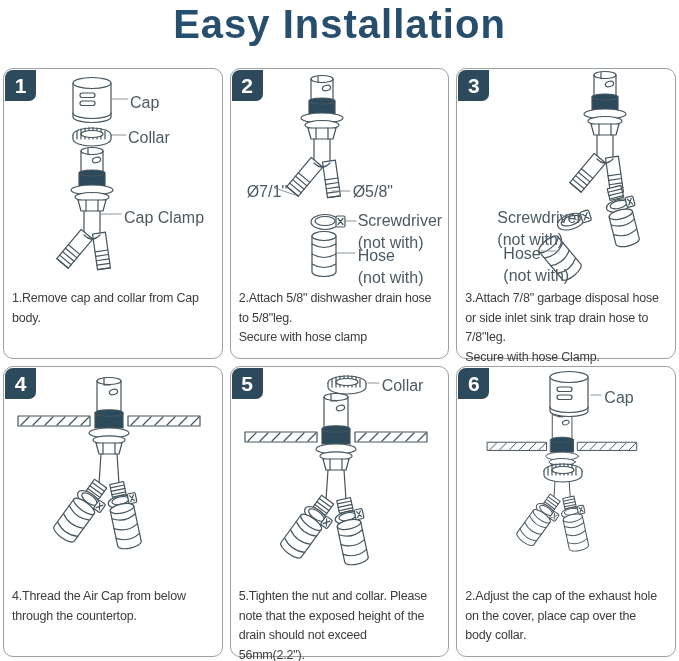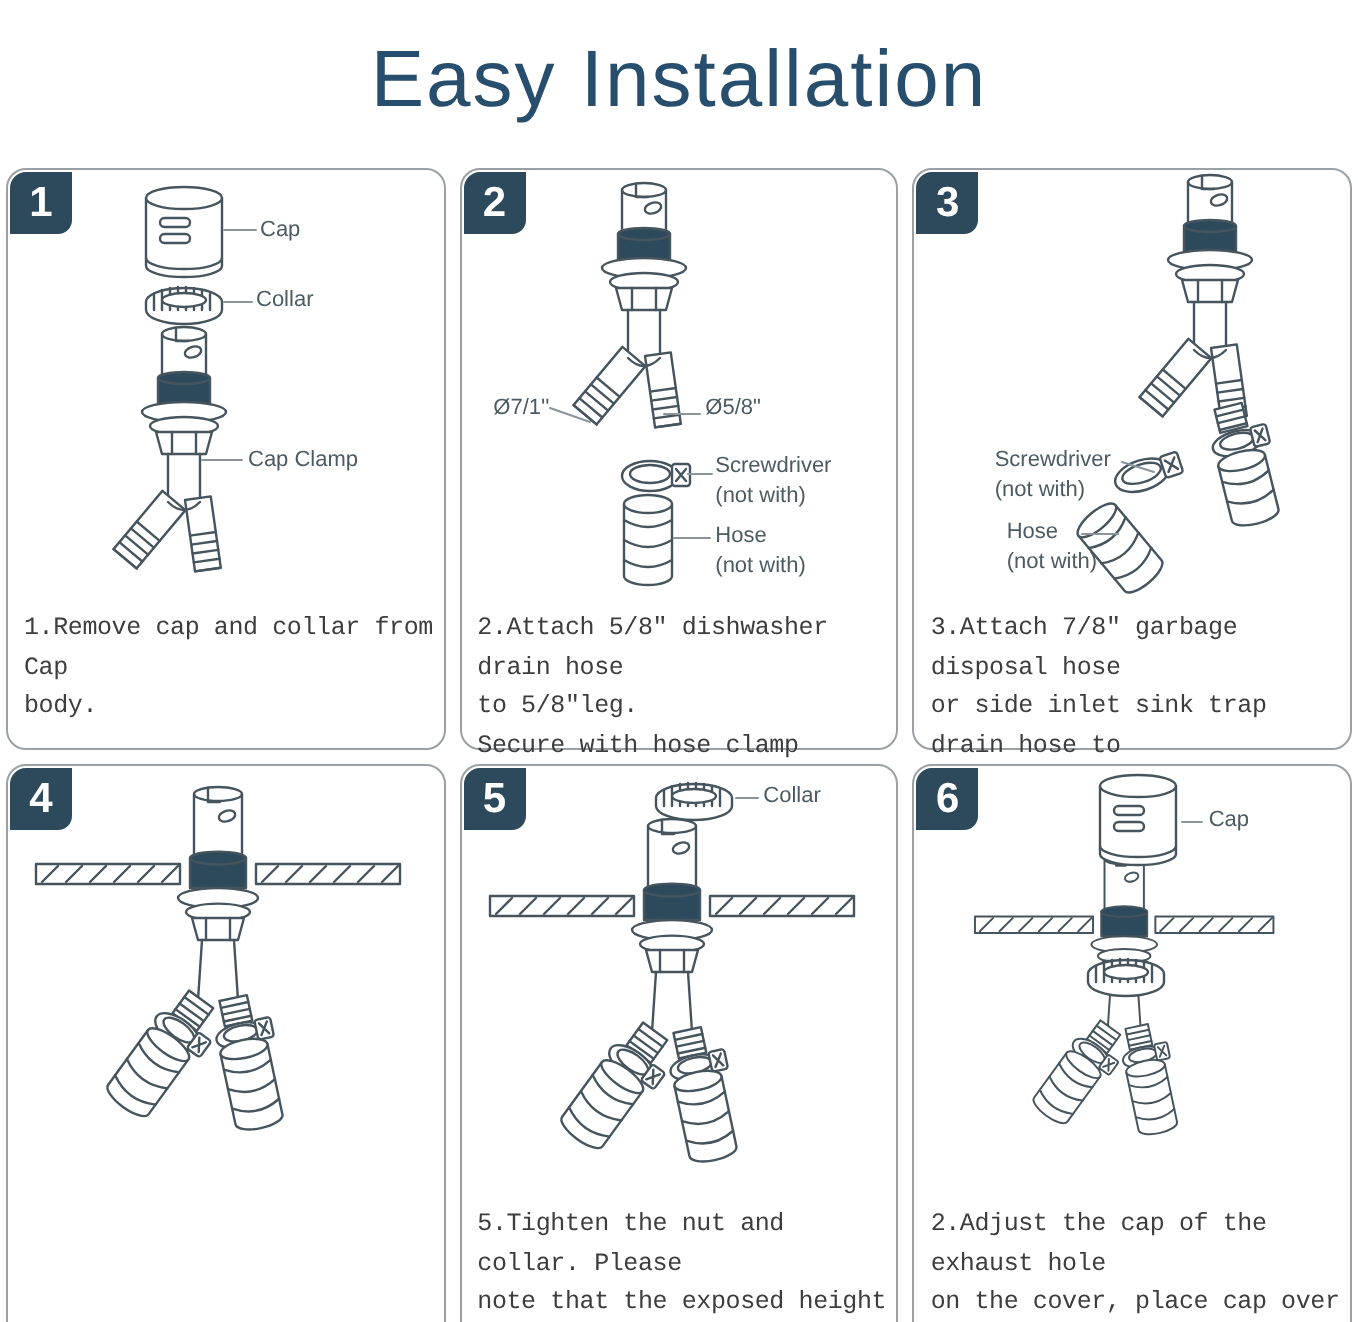--- a/index.html
+++ b/index.html
@@ -2,23 +2,23 @@
 <html><head>
 <meta charset="utf-8">
 <style>
   html,body{margin:0;padding:0;}
   body{
     width:679px;height:661px;background:#ffffff;
     font-family:"Liberation Sans",sans-serif;
     overflow:hidden;
   }
   .title{
-    margin:16px;padding-top:1px;
+    margin:0;padding-top:1px;
     text-align:center;
-    font-size:40px;font-weight:normal;letter-spacing:1px;
+    font-size:40px;font-weight:bold;letter-spacing:1px;
     color:#274e6d;line-height:47px;
   }
   .grid{
     display:grid;
     grid-template-columns:repeat(3,1fr);
     gap:7px;
     margin:20px 3px 0 3px;
   }
   .panel{
     position:relative;
@@ -39,27 +39,27 @@
   }
   .fig{position:absolute;left:0;top:0;width:100%;height:218px;}
   svg.art{
     position:absolute;left:0;top:0;
     stroke:#46545d;stroke-width:1.2;fill:none;
     stroke-linecap:round;stroke-linejoin:round;
   }
   .ldr{stroke:#8b949a;stroke-width:1;}
   .lbl{
     position:absolute;
-    font-size:11px;color:#4c5a62;
+    font-size:16px;color:#4c5a62;
     white-space:pre-line;line-height:1.4;
   }
   .caption{
     position:absolute;left:8px;right:3px;top:220px;
     font-size:12.5px;letter-spacing:-0.2px;line-height:19.5px;
-    color:#3d3d3d;white-space:pre-line;font-family:Liberation Mono, monospace;
+    color:#3d3d3d;white-space:pre-line;
   }
 </style>
 </head>
 <body>
 
 <svg width="0" height="0" style="position:absolute" aria-hidden="true">
   <defs>
     <g id="g-cap">
       <path d="M3 6 v34 a19 5.5 0 0 0 38 0 v-34" fill="#fff"></path>
       <path d="M3 36 a19 5.5 0 0 0 38 0"></path>
@@ -229,20 +229,22 @@
 Secure with hose Clamp.</div>
   </div>
 
   <div class="panel">
     <div class="badge">4</div>
     <div class="fig">
       <svg class="art" width="218" height="218" viewBox="0 0 218 218">
         <use href="#g-assembly" x="0" y="6"></use>
       </svg>
     </div>
+    <div class="caption">4.Thread the Air Cap from below
+through the countertop.</div>
   </div>
 
   <div class="panel">
     <div class="badge">5</div>
     <div class="fig">
       <svg class="art" width="218" height="218" viewBox="0 0 218 218">
         <use href="#g-assembly" x="0" y="22"></use>
         <use href="#g-collar" x="96" y="6"></use>
         <path class="ldr" d="M137 16 h11"></path>
       </svg>

